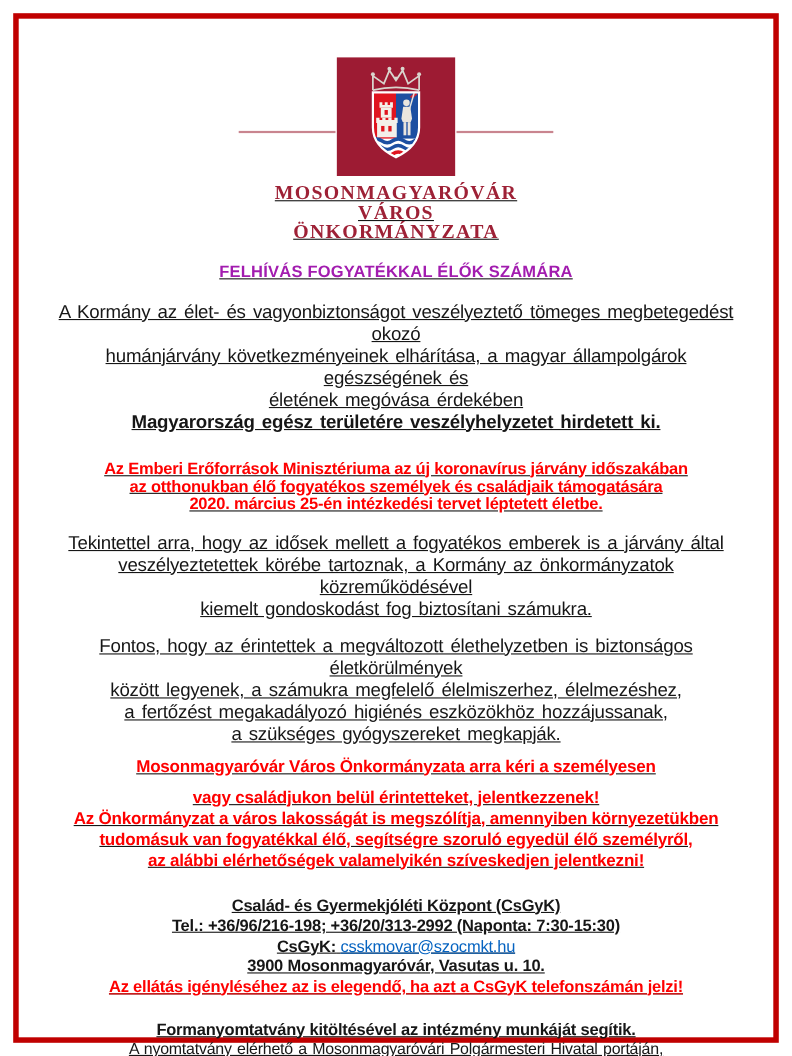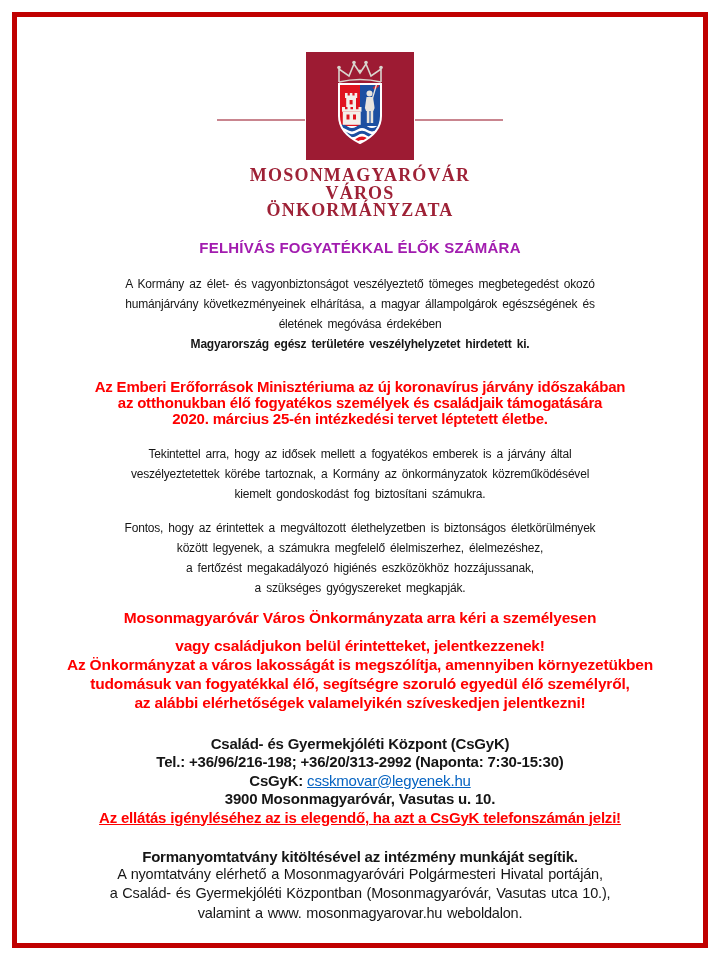--- a/index.html
+++ b/index.html
@@ -13,20 +13,21 @@
   }
   .border-frame {
     position: absolute; inset: 12px;
     border: 5px solid #c00000;
     pointer-events: none;
   }
   .page {
     position: absolute; inset: 0;
     padding: 52px 48px 0 48px;
     text-align: center;
+    text-decoration: underline;
   }
   .ml { white-space: pre-line; }
 
   
   .logo-row {
     display: flex; align-items: center; justify-content: center;
     height: 108px;
   }
   .rule {
     display: block; width: 88px; height: 2px;
@@ -44,21 +45,21 @@
   }
 
   
   .heading-red {
     margin-top: 19px;
     font-size: 15px; font-weight: bold;
     color: #a21caf;
     letter-spacing: 0.2px;
   }
   p.body {
-    font-size: 12px; line-height: 20px;
+    font-size: 17px; line-height: 20px;
     letter-spacing: -0.2px; word-spacing: 2px; text-align: center;
   }
   .intro-body { margin-top: 18px; }
   .intro-emphasis { font-size: 15.5px; font-weight: bold; letter-spacing: -0.2px; }
   .red-para {
     margin-top: 25px;
     font-size: 15px; font-weight: bold; line-height: 16px;
     color: #fe0000; letter-spacing: -0.2px;
   }
   .care-para { margin-top: 17px; }
@@ -183,21 +184,21 @@
       <p class="call-line-1">Mosonmagyaróvár Város Önkormányzata arra kéri a személyesen</p>
       <p>vagy családjukon belül érintetteket, jelentkezzenek!</p>
       <p class="ml">Az Önkormányzat a város lakosságát is megszólítja, amennyiben környezetükben
 tudomásuk van fogyatékkal élő, segítségre szoruló egyedül élő személyről,
 az alábbi elérhetőségek valamelyikén szíveskedjen jelentkezni!</p>
     </div>
 
     <div class="contact-block">
       <p>Család- és Gyermekjóléti Központ (CsGyK)</p>
       <p>Tel.: +36/96/216-198; +36/20/313-2992 (Naponta: 7:30-15:30)</p>
-      <p><span>CsGyK:</span> <a class="email-link">csskmovar@legyenek.hu</a></p>
+      <p><span>CsGyK:</span> <a class="email-link">csskmovar@szocmkt.hu</a></p>
       <p>3900 Mosonmagyaróvár, Vasutas u. 10.</p>
     </div>
 
     <p class="phone-notice">Az ellátás igényléséhez az is elegendő, ha azt a CsGyK telefonszámán jelzi!</p>
 
     <div class="footer-block">
       <p class="footer-title">Formanyomtatvány kitöltésével az intézmény munkáját segítik.</p>
       <p class="footer-body ml">A nyomtatvány elérhető a Mosonmagyaróvári Polgármesteri Hivatal portáján,
 a Család- és Gyermekjóléti Központban (Mosonmagyaróvár, Vasutas utca 10.),
 valamint a www. mosonmagyarovar.hu weboldalon.</p>

